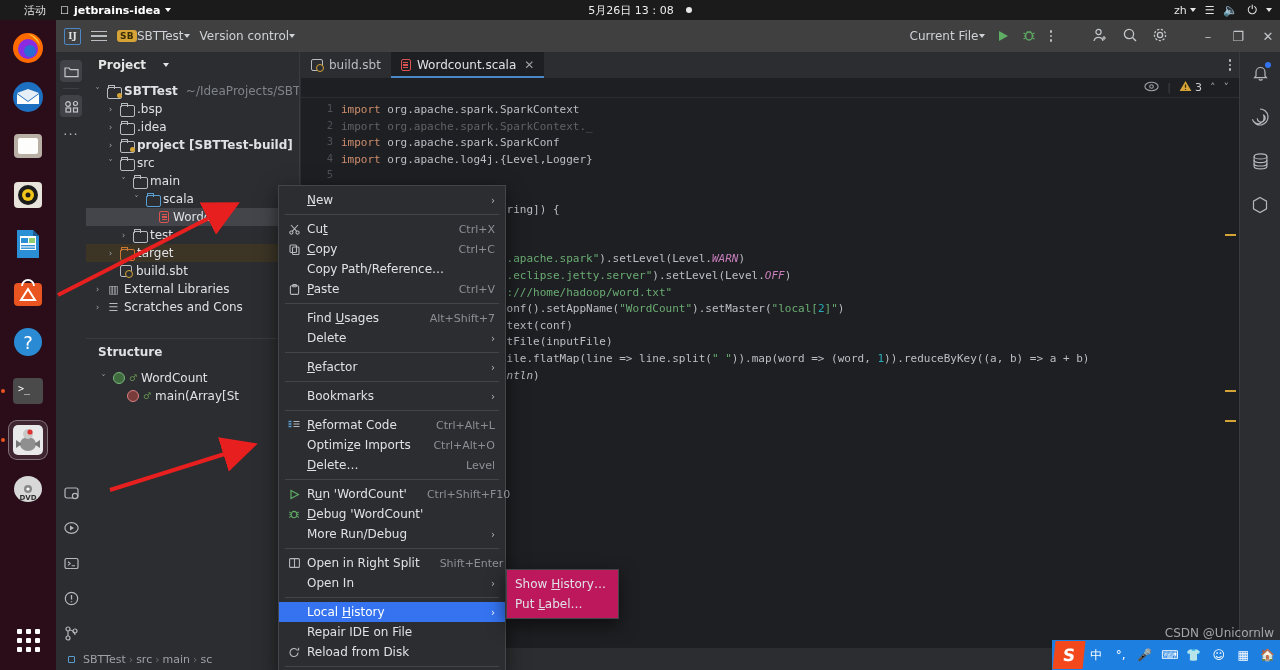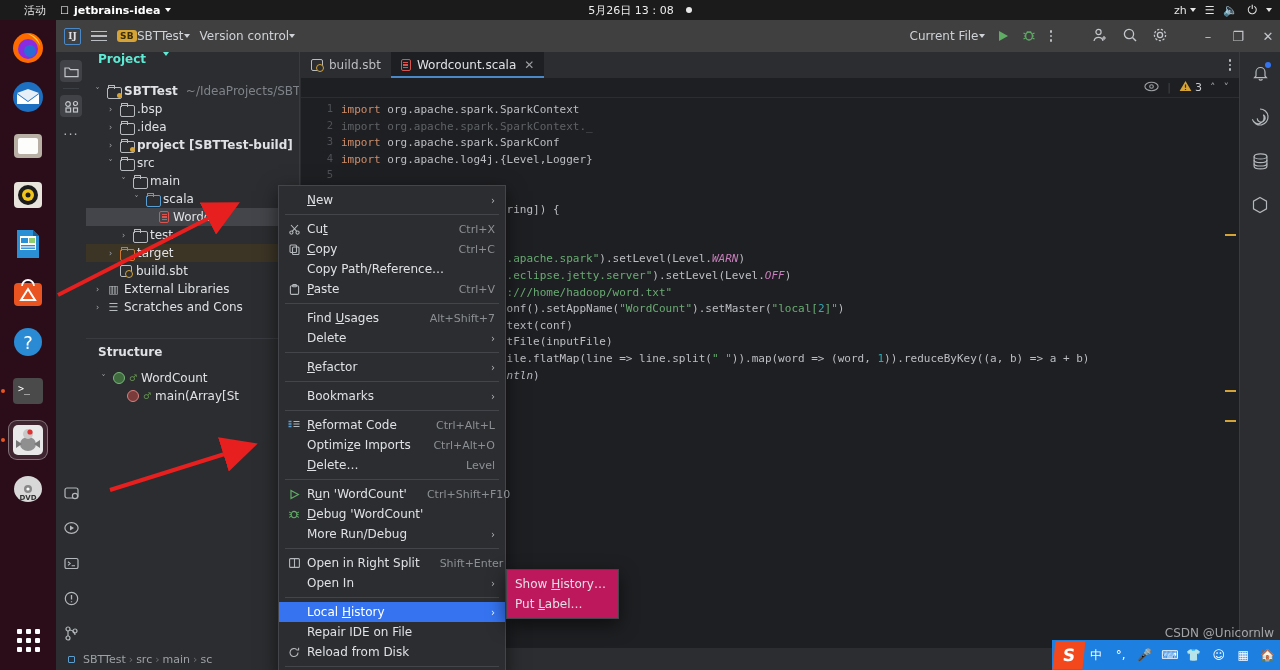--- a/index.html
+++ b/index.html
@@ -73,21 +73,21 @@
   .toolstrip { position: absolute; left: 0; top: 32px; width: 30px; bottom: 0; background: #2b2d30;
      display:flex; flex-direction: column; align-items:center; }
   .ts-top { padding-top: 8px; display:flex; flex-direction:column; gap: 6px; align-items:center;}
   .ts-bottom { position:absolute; bottom: 26px; display:flex; flex-direction:column; gap: 13px; align-items:center;}
   .ts-ico { width: 22px; height: 22px; display:flex;align-items:center;justify-content:center;border-radius:4px; color:#b4b7bb;}
   .ts-ico.sel { background:#404247; }
   .ts-sep { width: 16px; height:1px; background:#3c3f43; }
 
   
   .projpanel { position: absolute; left: 30px; top: 32px; width: 214px; bottom: 22px; background: #2b2d30; border-right:1px solid #393b40;}
-  .panel-head { height: 26px; display:flex; align-items:flex-start; gap:17px; padding-left: 12px; color:#5eead4; font-size:12px; font-weight:bold;}
+  .panel-head { height: 26px; display:flex; align-items:center; gap:17px; padding-left: 12px; color:#e5e5e5; font-size:12px; font-weight:bold;}
   .tree { font-size: 12px; color: #dfe1e5; padding-top: 4px; }
   .trow { height: 18px; display:flex; align-items:center; gap:4px; padding-left: 6px; white-space: nowrap; overflow:hidden; position:relative;}
   .trow.sel { background: #43454a; }
   .trow.target-hl { background: #3c3526; }
   .arrow { width: 11px; color:#a5a8ad; font-size: 8px; text-align:center; flex:0 0 11px;}
   .fldr { width:13px;height:11px;position:relative;flex:0 0 13px;}
   .fldr::before{content:"";position:absolute;left:0;top:1px;width:13px;height:10px;border:1.2px solid #b8bbbf;border-radius:2px;}
   .fldr::after{content:"";position:absolute;left:1px;top:-1px;width:5px;height:3px;border:1.2px solid #b8bbbf;border-bottom:none;border-radius:1px 1px 0 0;}
   .fldr.blue::before{border-color:#5a9fd4;} .fldr.blue::after{border-color:#5a9fd4;}
   .fldr.org::before{border-color:#cc7832;} .fldr.org::after{border-color:#cc7832;}

